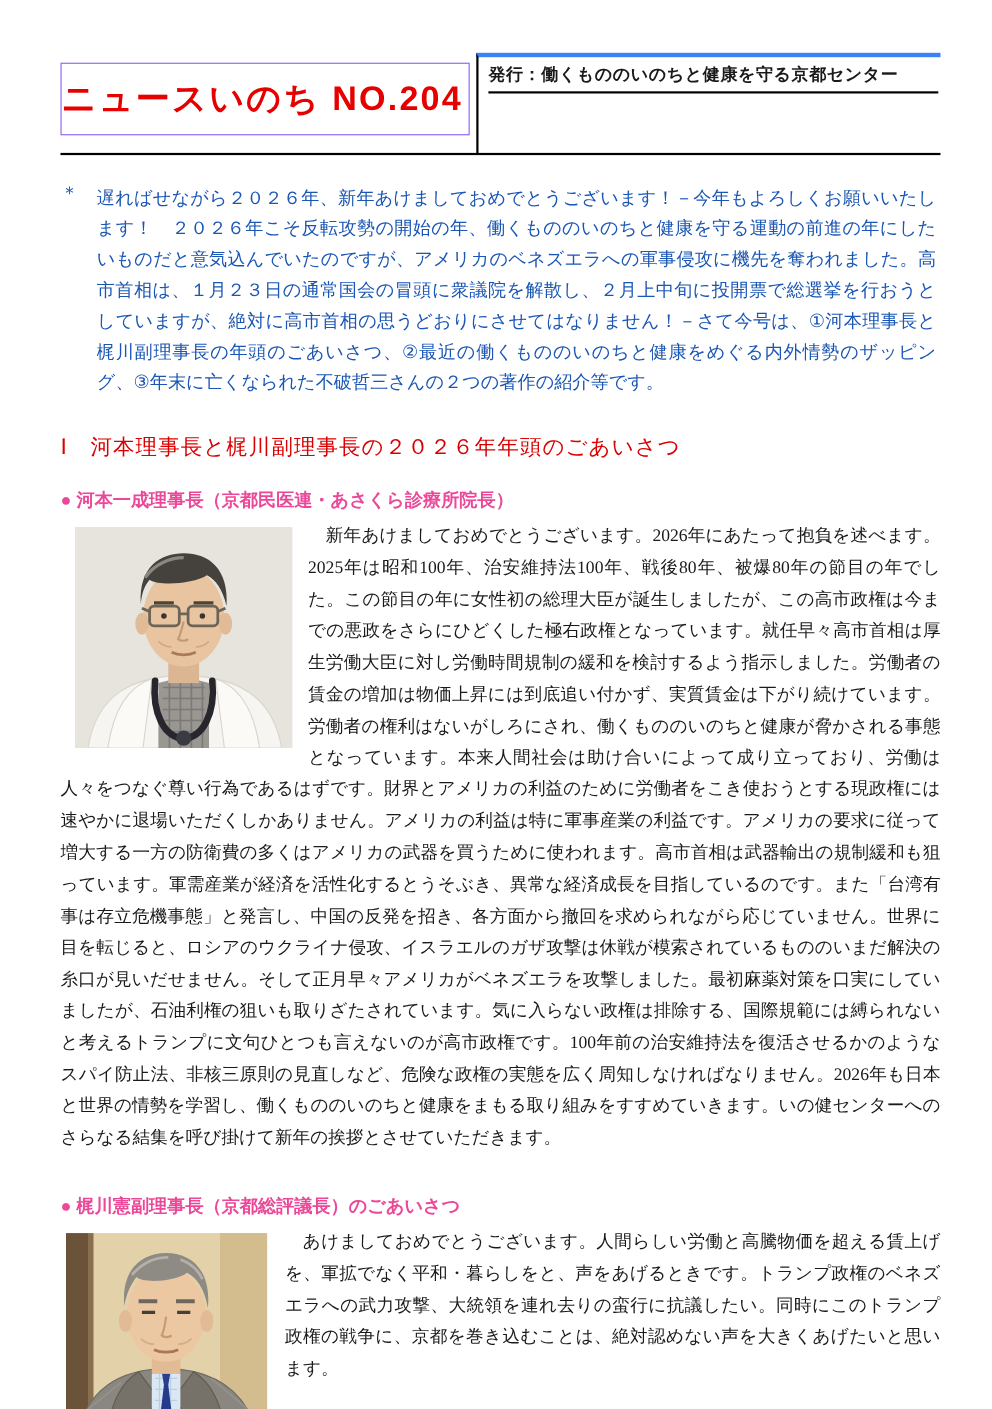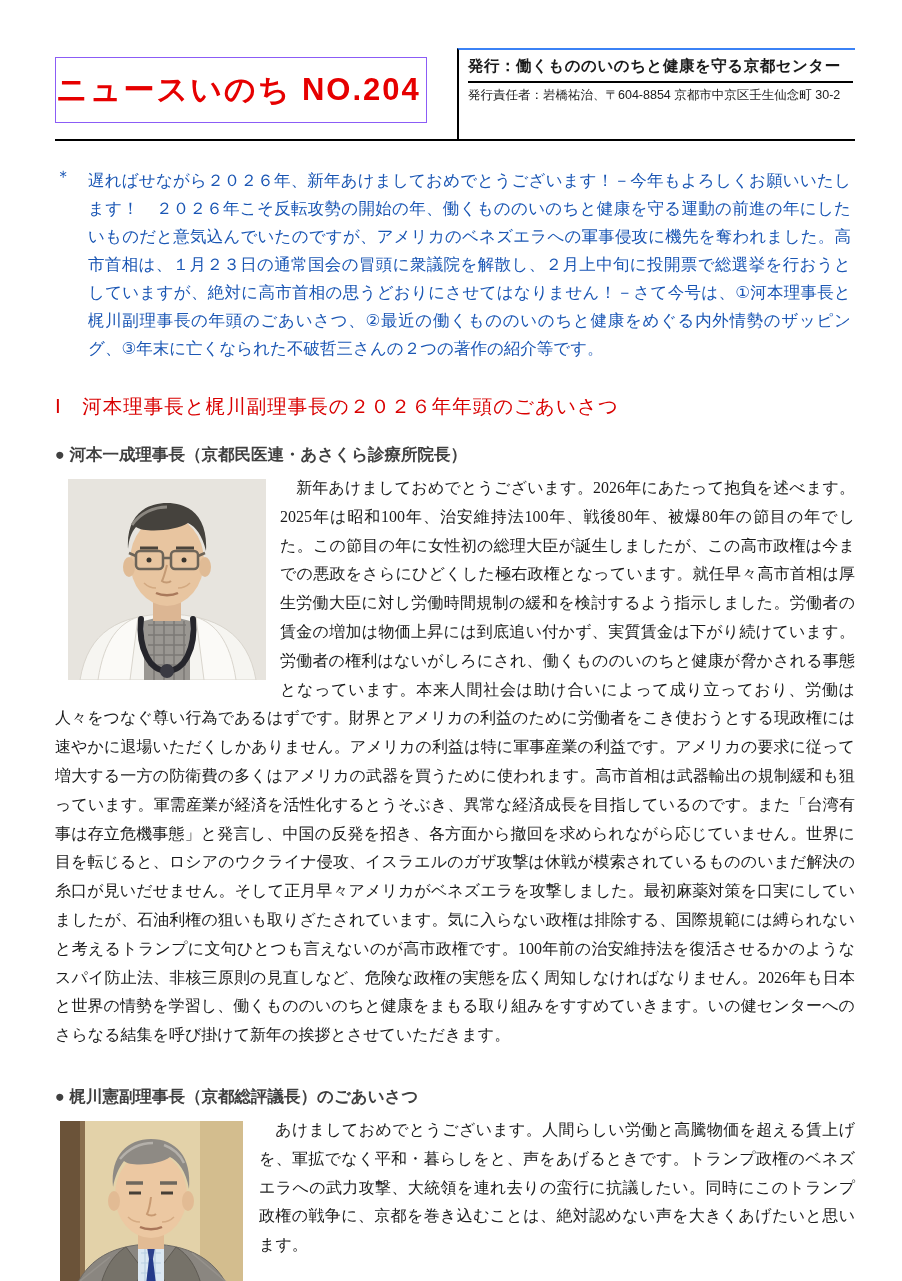--- a/index.html
+++ b/index.html
@@ -24,25 +24,24 @@
   }
   .nl-title {
     margin: 0;
     color: #e60000;
     font-family: "Liberation Sans", "DejaVu Sans", sans-serif;
     font-size: 31px; font-weight: 600; letter-spacing: 2px;
     white-space: nowrap;
   }
   .masthead-right {
     flex: 1;
-    border-top: 2px solid #3b82f6;
+    border-top: 4px solid #3b82f6;
     border-left: 2px solid #000;
     padding: 4px 2px 3px 9px;
     font-family: "Liberation Sans", "DejaVu Sans", sans-serif;
-    margin-left: 24px;
   }
   .pub-line1 {
     font-size: 15.5px; font-weight: bold; letter-spacing: 0.5px;
     padding: 2px 0 4px; border-bottom: 2px solid #000;
   }
   .pub-line2, .pub-line3 { font-size: 12.5px; line-height: 19.5px; padding-top: 3px; }
   .pub-date { font-size: 16px; font-weight: 600; letter-spacing: 1px; padding-top: 3px; }
   
   .intro {
     display: flex;
@@ -55,21 +54,21 @@
   .intro p { margin: 4px; text-align: justify; }
   
   .sec-heading {
     margin: 27px 0 0 0;
     color: #d90000;
     font-family: "Liberation Sans", "DejaVu Sans", sans-serif;
     font-size: 19.5px; font-weight: normal; letter-spacing: 1px;
   }
   .sub-heading {
     margin: 24px 0 8px 0;
-    color: #404040;
+    color: #ec4899;
     font-family: "Liberation Sans", "DejaVu Sans", sans-serif;
     font-size: 16.5px; font-weight: bold;
   }
   .sub-heading.second { margin-top: 36px; }
   
   .article { overflow: visible; }
   .body-text {
     margin: 0;
     font-size: 16px; line-height: 28.8px;
     text-align: justify;
@@ -85,21 +84,20 @@
 <div class="page">
 
   <header class="masthead">
     <div class="masthead-left">
       <div class="title-box">
         <h1 class="nl-title">ニュースいのち NO.204</h1>
       </div>
     </div>
     <div class="masthead-right">
       <div class="pub-line1">発行：働くもののいのちと健康を守る京都センター</div>
-      <div class="pub-line2">発行責任者：岩橋祐治、〒604-8854 京都市中京区壬生仙念町 30-2</div>
     </div>
   </header>
 
   <section class="intro">
     <span class="star">＊</span>
     <p>遅ればせながら２０２６年、新年あけましておめでとうございます！－今年もよろしくお願いいたします！　２０２６年こそ反転攻勢の開始の年、働くもののいのちと健康を守る運動の前進の年にしたいものだと意気込んでいたのですが、アメリカのベネズエラへの軍事侵攻に機先を奪われました。高市首相は、１月２３日の通常国会の冒頭に衆議院を解散し、２月上中旬に投開票で総選挙を行おうとしていますが、絶対に高市首相の思うどおりにさせてはなりません！－さて今号は、①河本理事長と梶川副理事長の年頭のごあいさつ、②最近の働くもののいのちと健康をめぐる内外情勢のザッピング、③年末に亡くなられた不破哲三さんの２つの著作の紹介等です。</p>
   </section>
 
   <h2 class="sec-heading">Ⅰ　河本理事長と梶川副理事長の２０２６年年頭のごあいさつ</h2>
 

